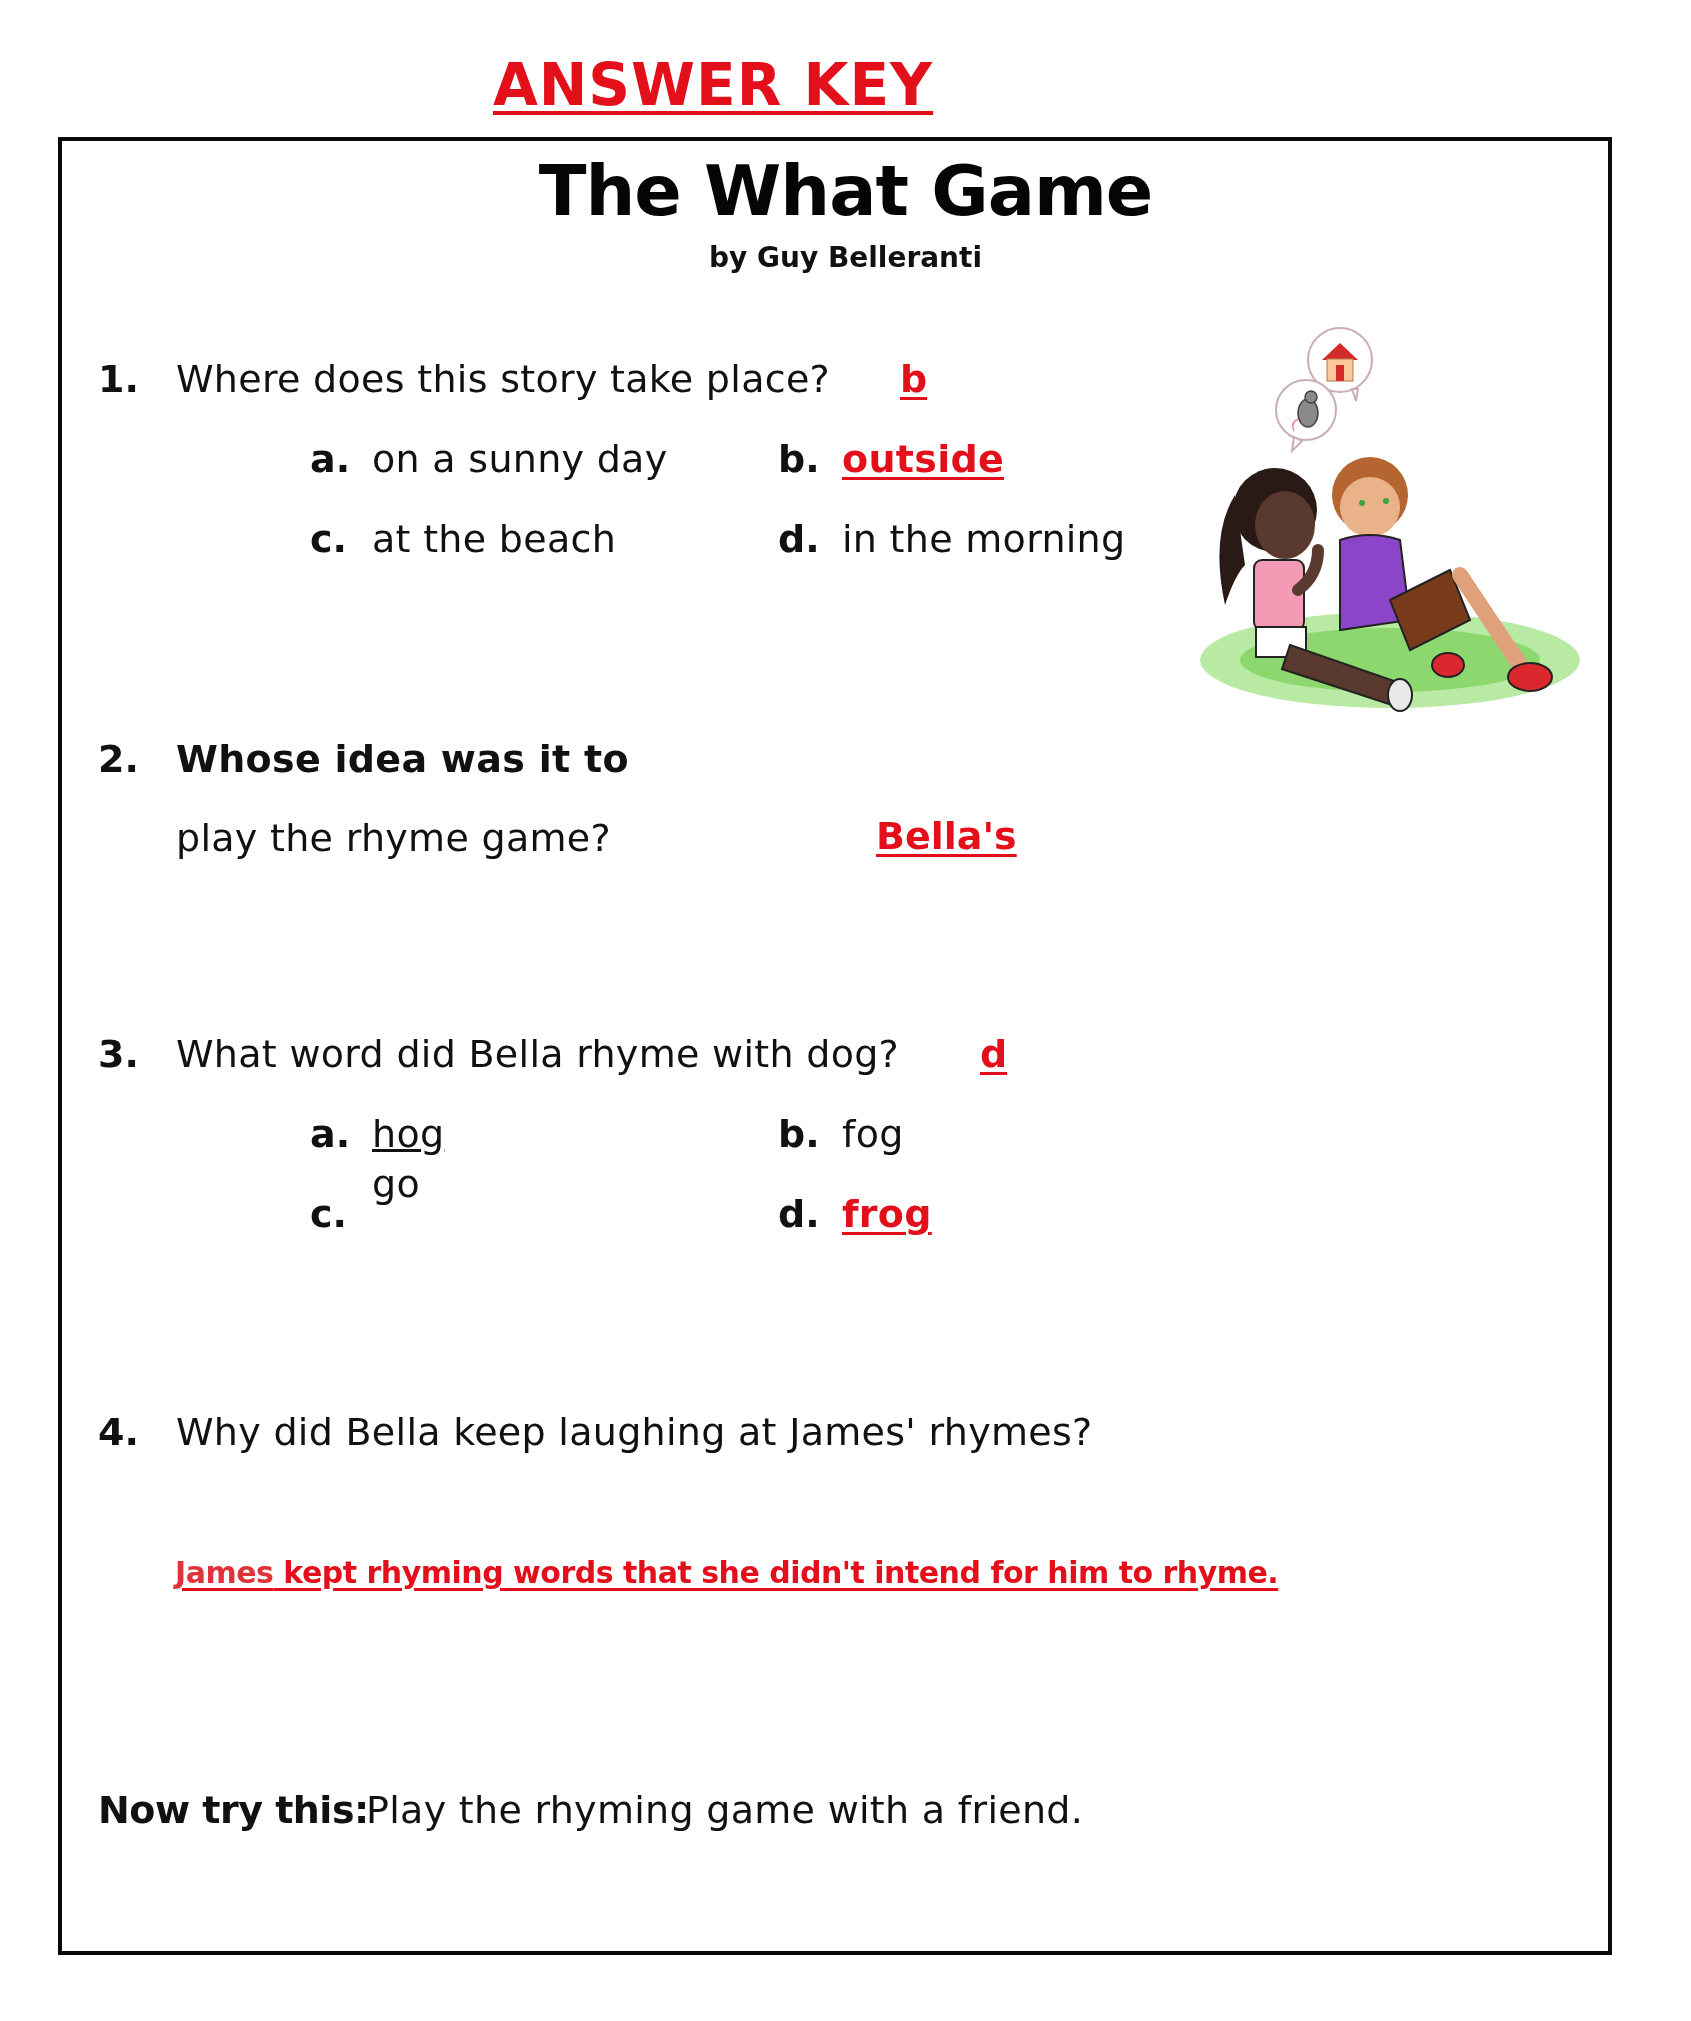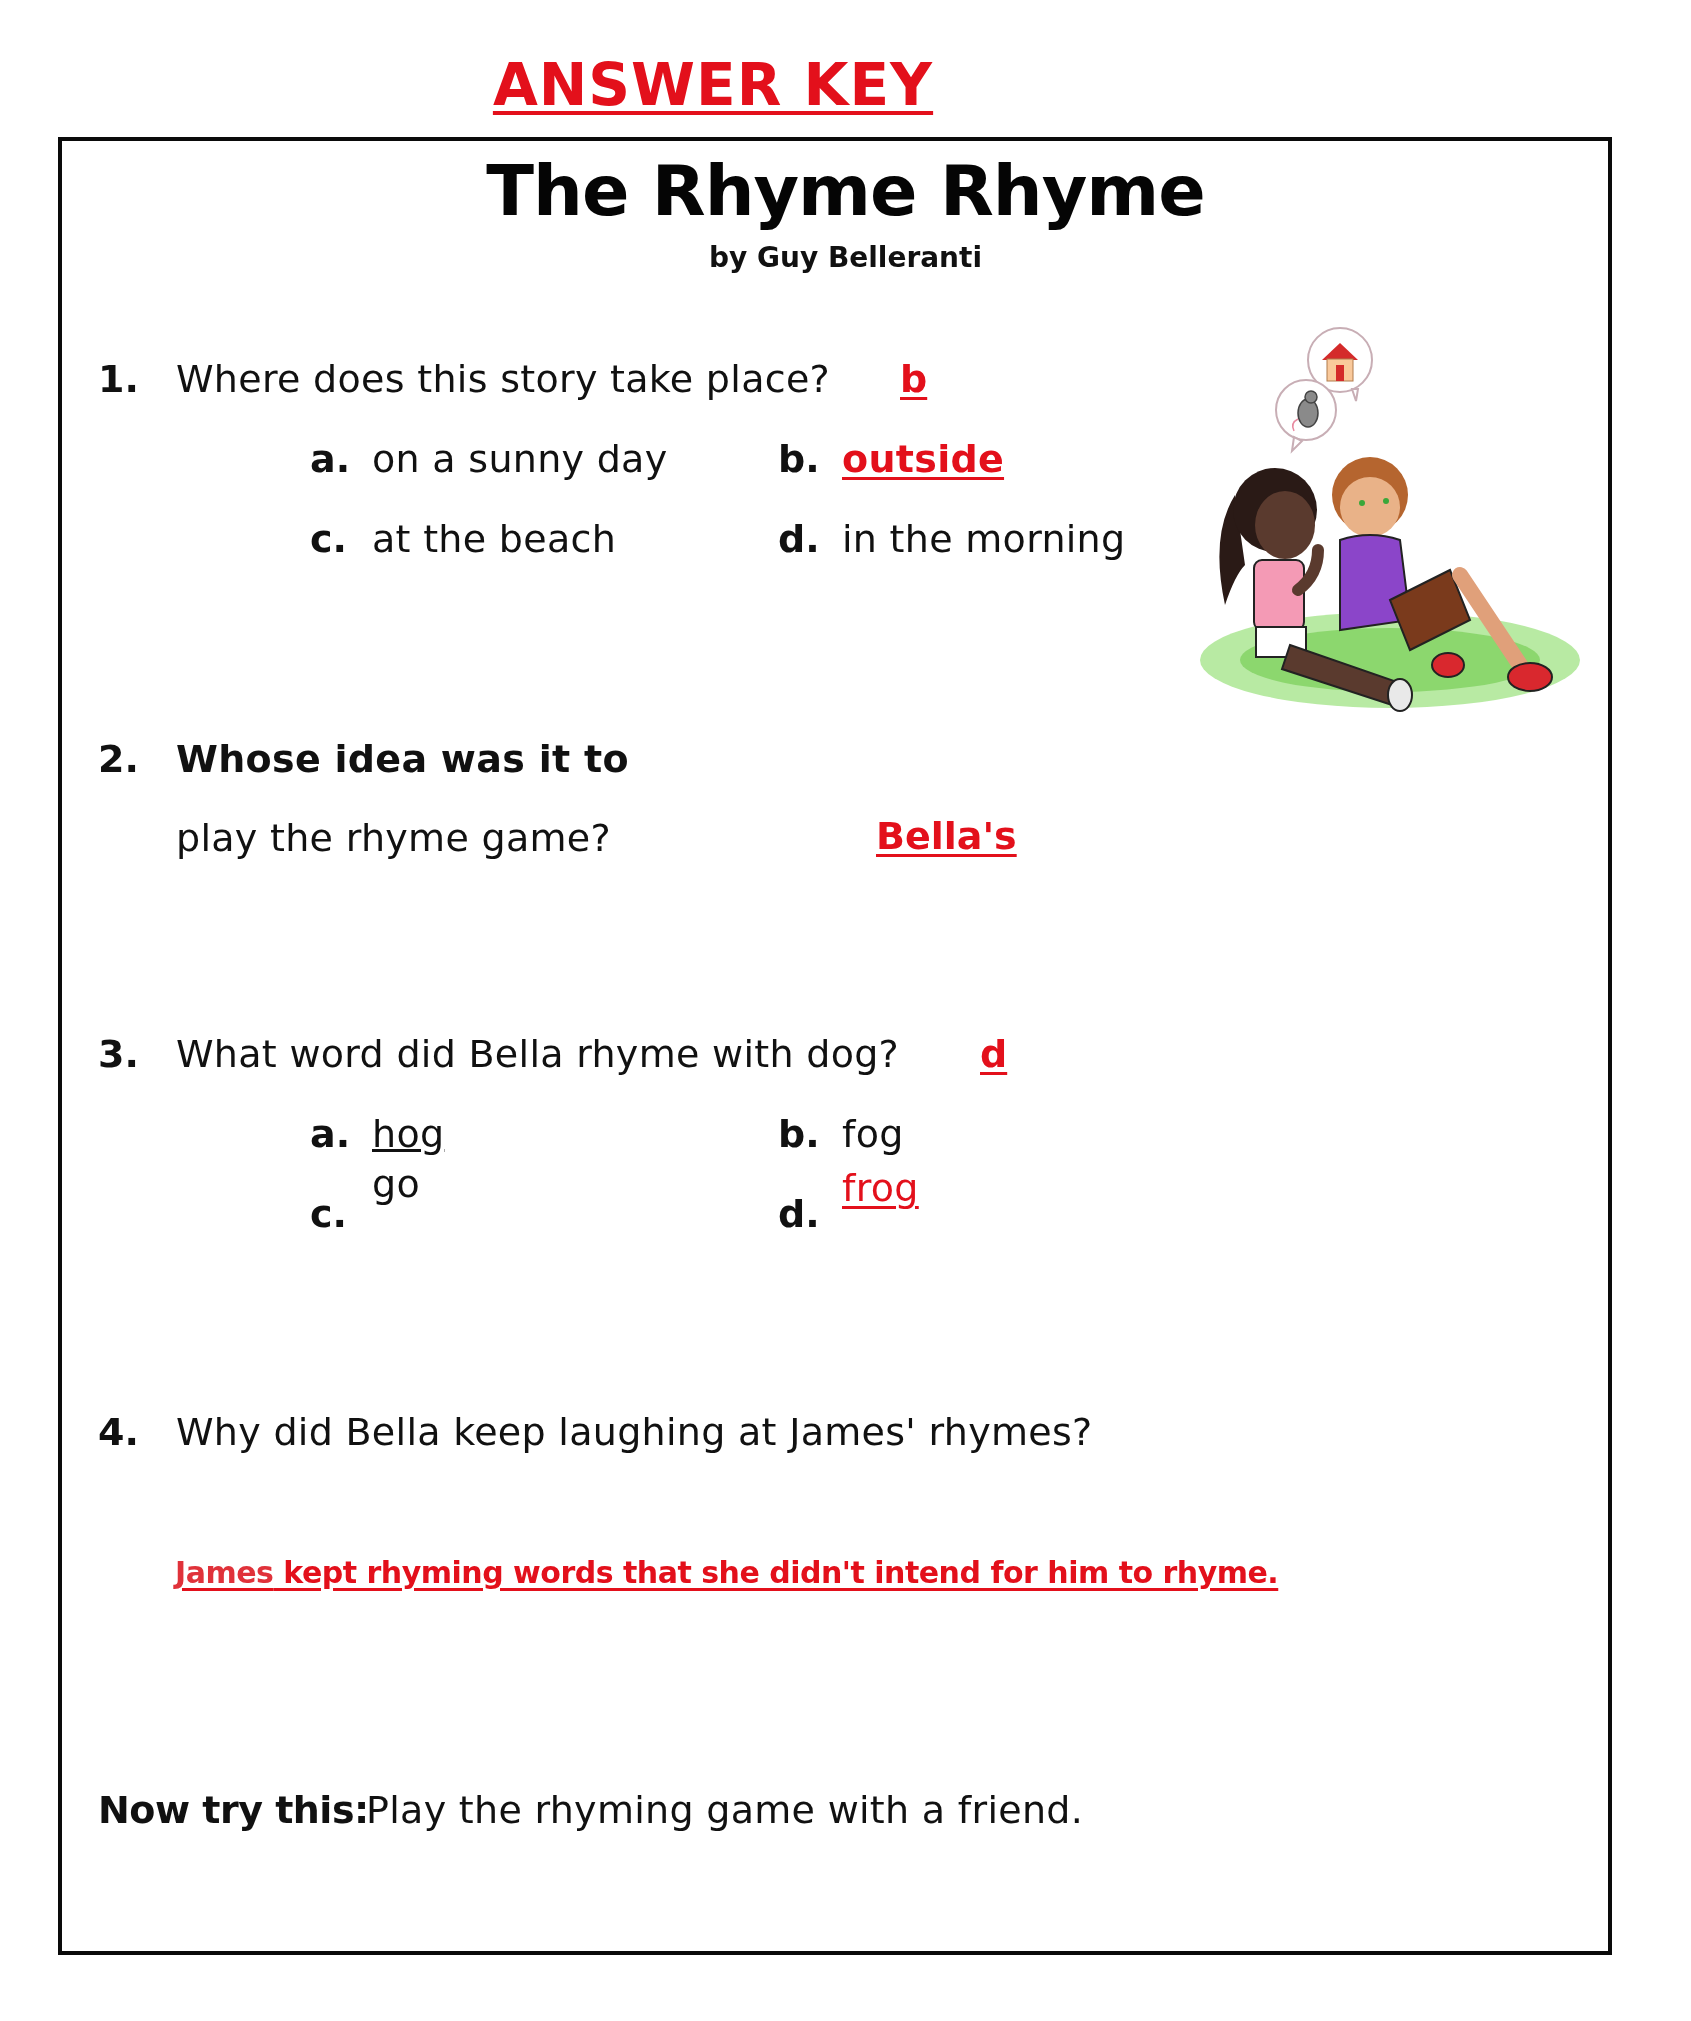--- a/index.html
+++ b/index.html
@@ -37,21 +37,21 @@
 </style>
 </head>
 <body>
 
 <div id="answer-key" class="abs red">
   <span>ANSWER KEY</span>
 </div>
 
 <div id="worksheet-box"></div>
 
-<div id="title" class="abs">The Rhyme Rhyme</div>
+<div id="title" class="abs">The What Game</div>
 <div id="byline" class="abs">by Guy Belleranti</div>
 
 <div>
   <span class="abs qnum" style="left:98px; top:355px;">1.</span>
   <span class="abs qtext" style="left:176px; top:355px;">Where does this story take place?</span>
   <span class="abs ans red ul" style="left:900px; top:355px;">b</span>
 
   <span class="abs optletter" style="left:310px; top:435px;">a.</span>
   <span class="abs opttext" style="left:372px; top:435px;text-align:center;">on a sunny day</span>
   <span class="abs optletter" style="left:778px; top:435px;">b.</span>
@@ -120,21 +120,21 @@
   <span class="abs ans red ul" style="left:980px; top:1030px;">d</span>
 
   <span class="abs optletter" style="left:310px; top:1110px;">a.</span>
   <span class="abs opttext" style="left:372px; top:1110px;text-decoration:underline;">hog</span>
   <span class="abs optletter" style="left:778px; top:1110px;">b.</span>
   <span class="abs opttext" style="left:842px; top:1110px;">fog</span>
 
   <span class="abs optletter" style="left:310px; top:1190px;">c.</span>
   <span class="abs opttext" style="left:372px; top:1160px;">go</span>
   <span class="abs optletter" style="left:778px; top:1190px;">d.</span>
-  <span class="abs opttext red ul" style="left:842px; top:1164px; font-weight:normal;">frog</span>
+  <span class="abs opttext red ul" style="left:842px; top:1190px; font-weight:bold;">frog</span>
 </div>
 
 <div>
   <span class="abs qnum" style="left:98px; top:1408px;">4.</span>
   <span class="abs qtext" style="left:176px; top:1408px;">Why did Bella keep laughing at James' rhymes?</span>
   <div id="q4-answer" class="abs red ul"><span class="light">James</span><span> kept rhyming words that she didn't intend for him to rhyme.</span></div>
 </div>
 
 <span id="now-try-label" class="abs">Now try this:</span>
 <span id="now-try-text" class="abs">Play the rhyming game with a friend.</span>

